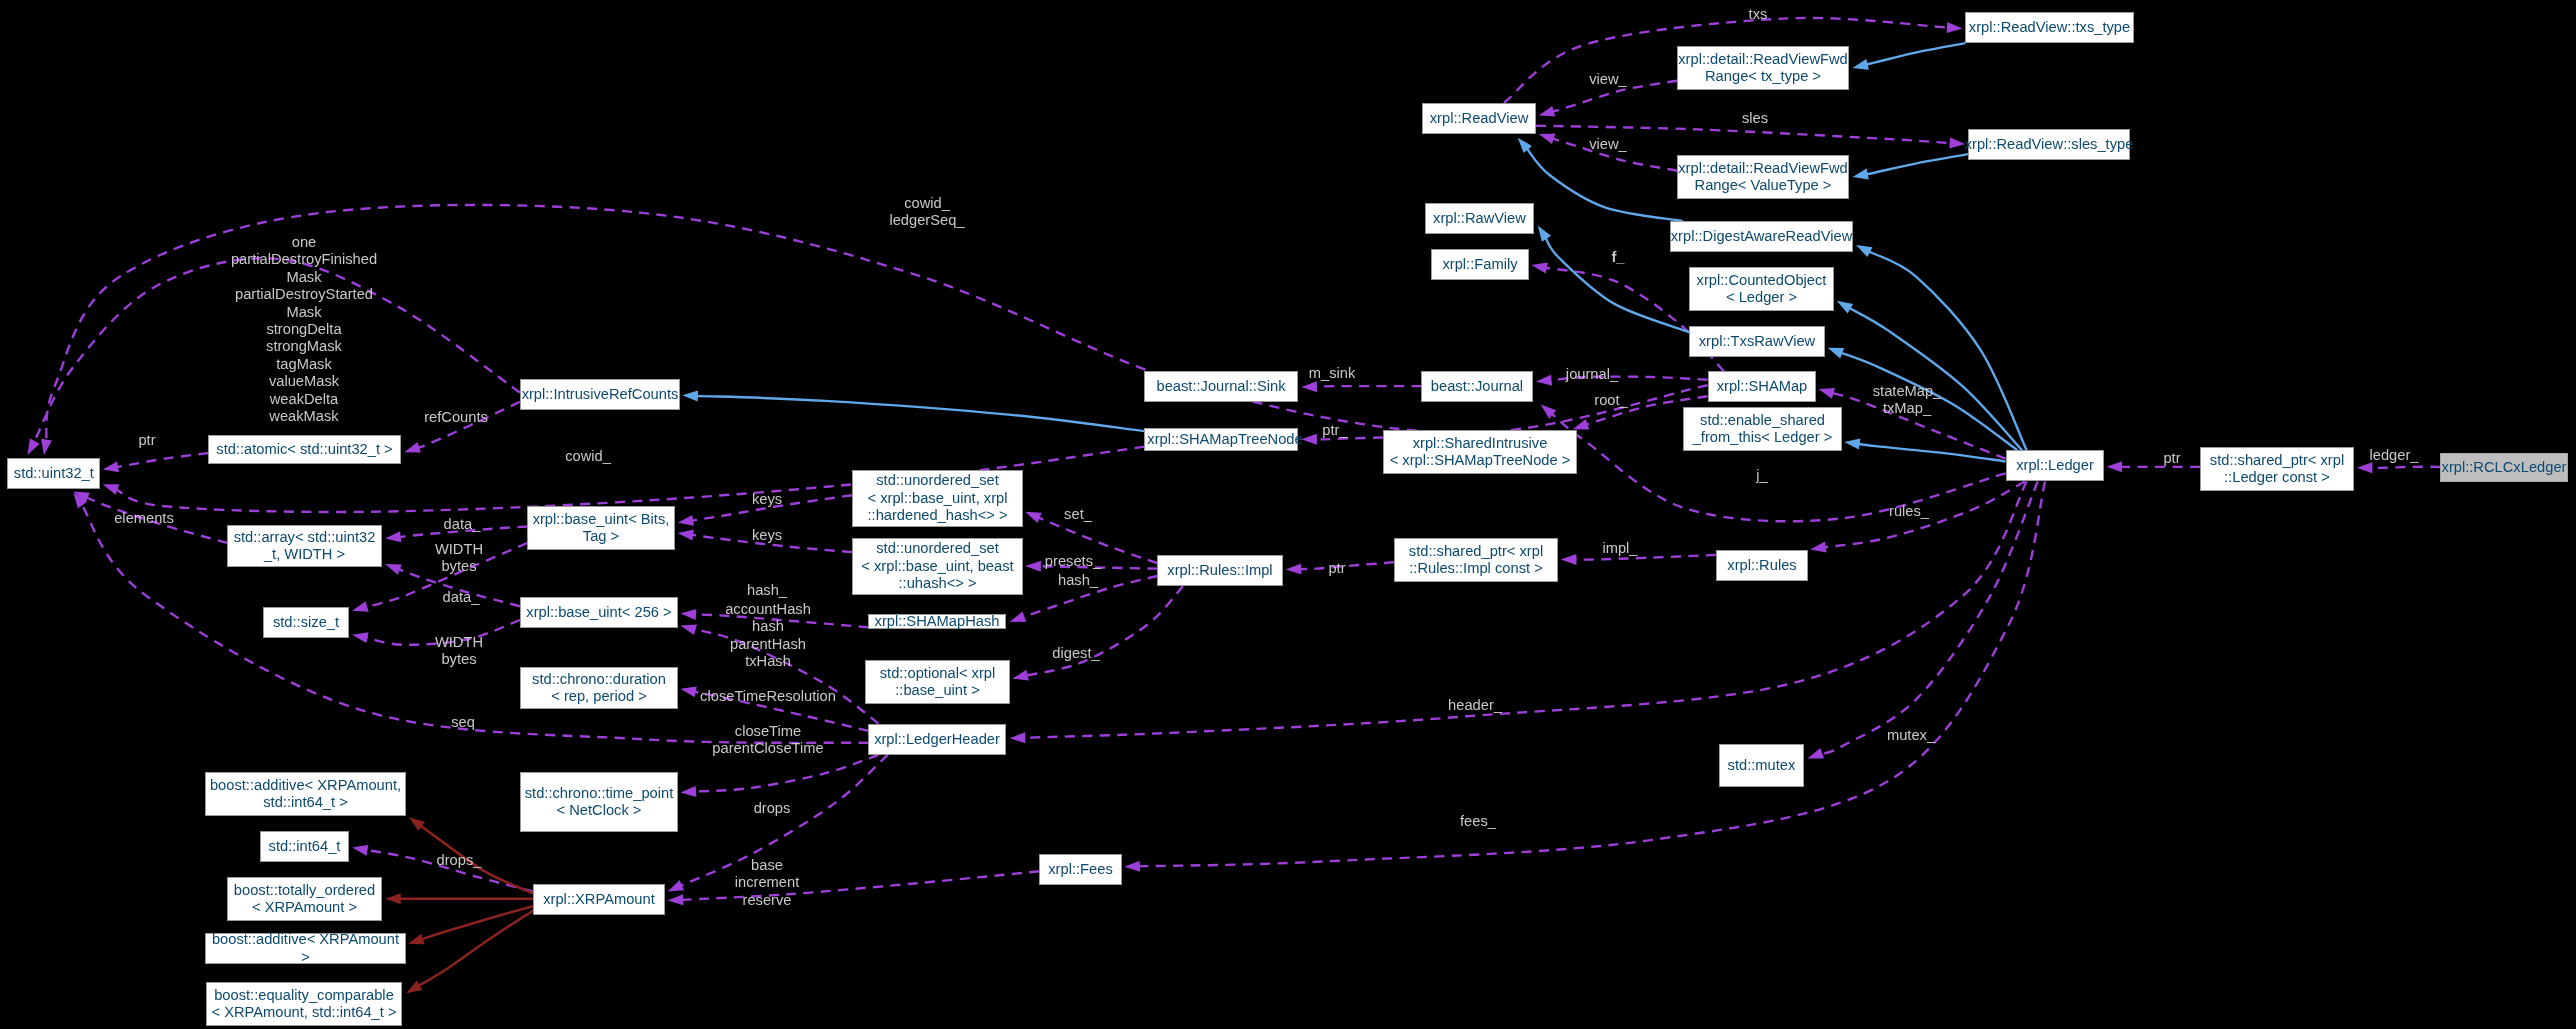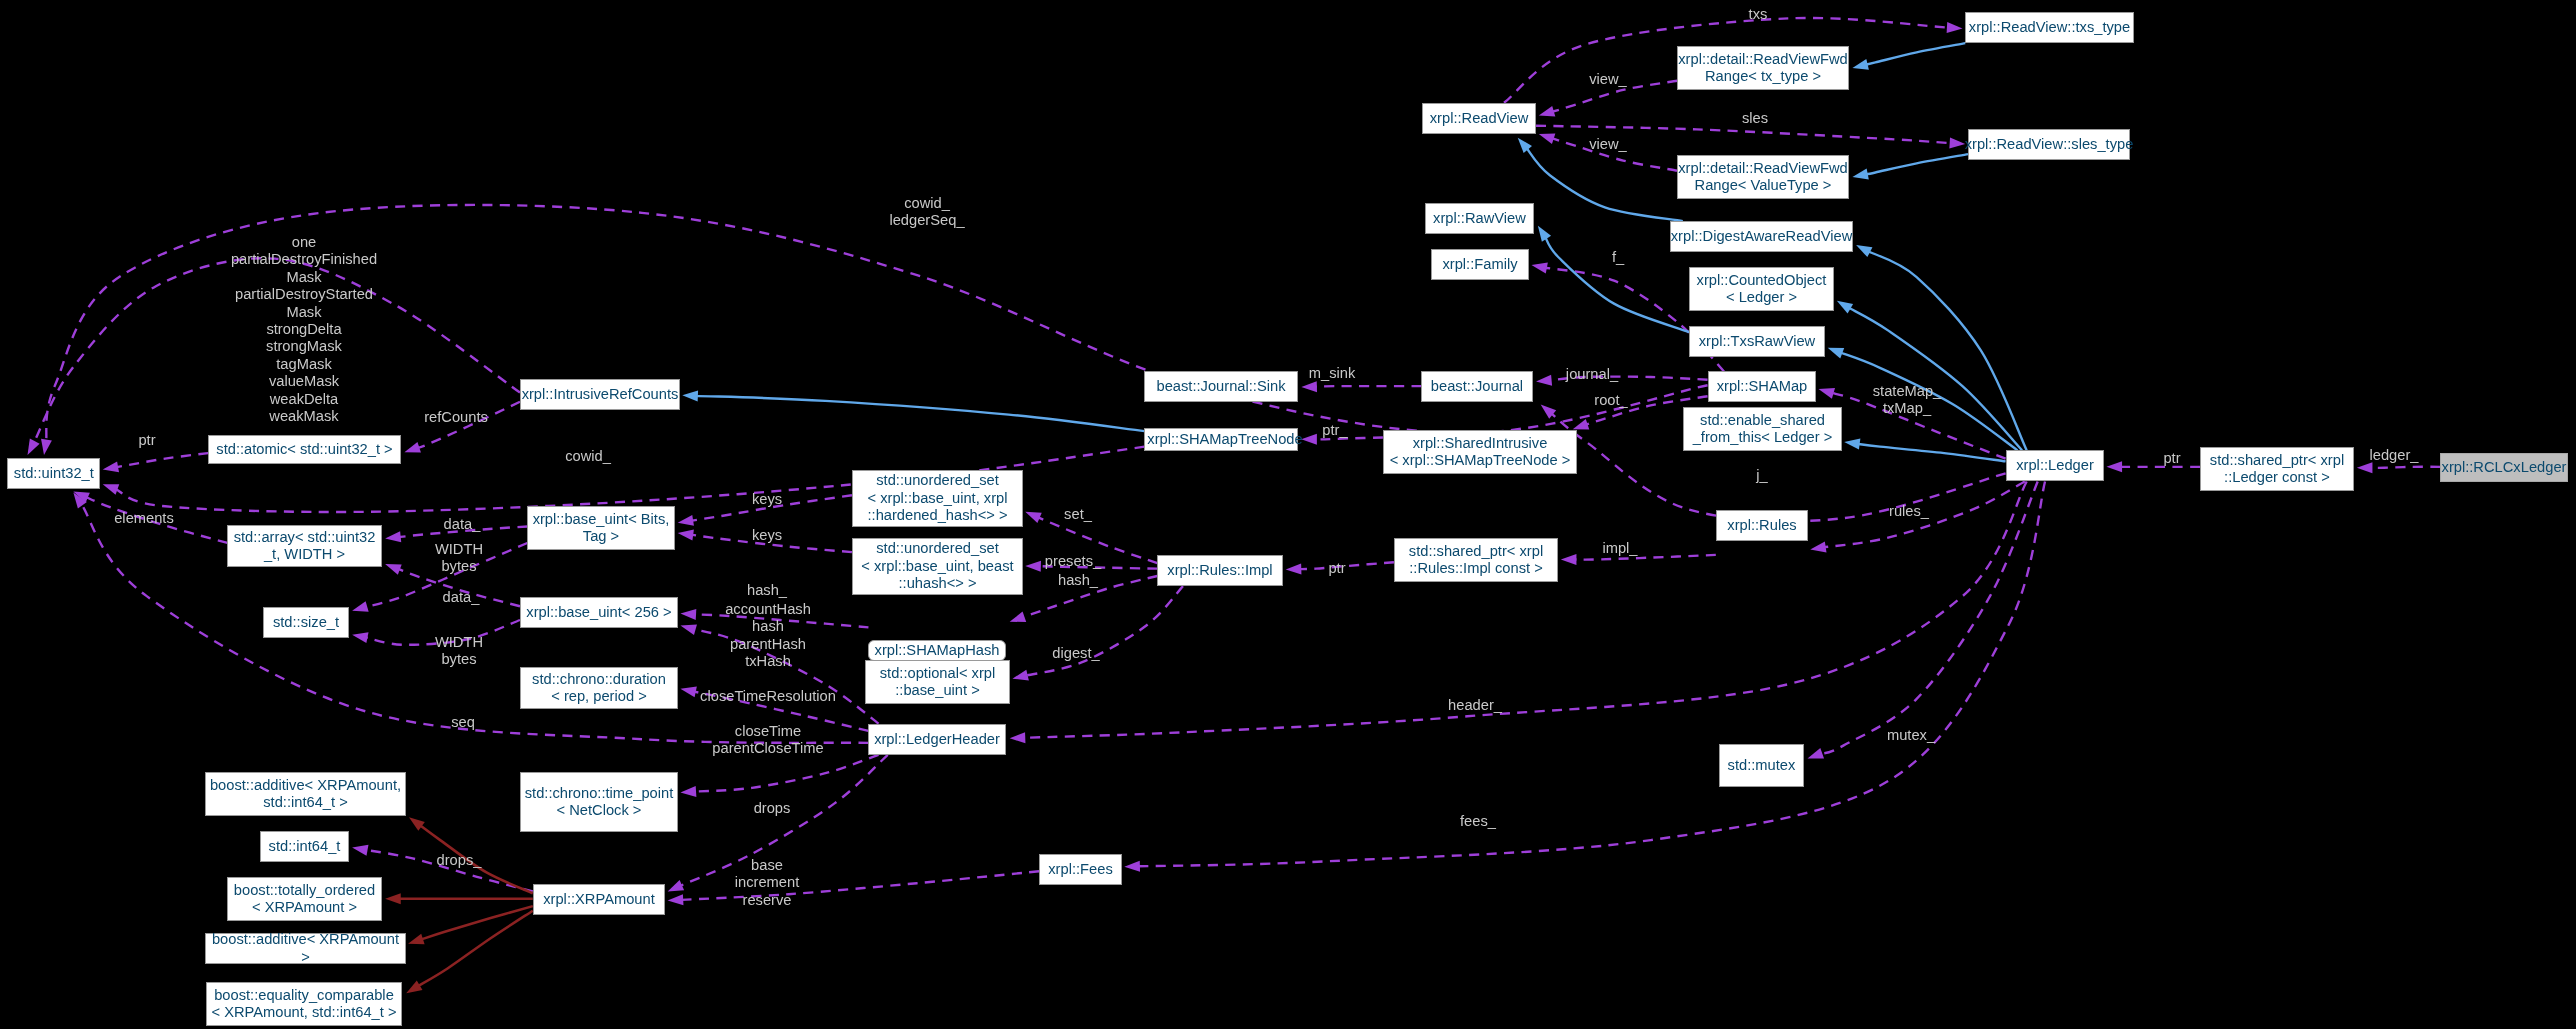--- a/index.html
+++ b/index.html
@@ -302,24 +302,24 @@
 _t, WIDTH &gt;</div>
       <div class="node" style="left: 852px; top: 470px; width: 171px; height: 57px;">std::unordered_set
 &lt; xrpl::base_uint, xrpl
 ::hardened_hash&lt;&gt; &gt;</div>
       <div class="node" style="left: 852px; top: 538px; width: 171px; height: 57px;">std::unordered_set
 &lt; xrpl::base_uint, beast
 ::uhash&lt;&gt; &gt;</div>
       <div class="node" style="left: 1157px; top: 555px; width: 126px; height: 31px;">xrpl::Rules::Impl</div>
       <div class="node" style="left: 1394px; top: 538px; width: 164px; height: 44px;">std::shared_ptr&lt; xrpl
 ::Rules::Impl const &gt;</div>
-      <div class="node" style="left: 1716px; top: 510px; width: 92px; height: 31px;">xrpl::Rules</div>
+      <div class="node" style="left: 1716px; top: 550px; width: 92px; height: 31px;">xrpl::Rules</div>
       <div class="node" style="left: 263px; top: 607px; width: 86px; height: 31px;">std::size_t</div>
       <div class="node" style="left: 520px; top: 597px; width: 158px; height: 31px;">xrpl::base_uint&lt; 256 &gt;</div>
-      <div class="node" style="left: 868px; top: 640px; width: 138px; height: 21px; border-radius: 6px;">xrpl::SHAMapHash</div>
+      <div class="node" style="left: 868px; top: 614px; width: 138px; height: 15px;">xrpl::SHAMapHash</div>
       <div class="node" style="left: 865px; top: 660px; width: 145px; height: 44px;">std::optional&lt; xrpl
 ::base_uint &gt;</div>
       <div class="node" style="left: 520px; top: 667px; width: 158px; height: 42px;">std::chrono::duration
 &lt; rep, period &gt;</div>
       <div class="node" style="left: 868px; top: 724px; width: 138px; height: 31px;">xrpl::LedgerHeader</div>
       <div class="node" style="left: 1719px; top: 744px; width: 85px; height: 43px;">std::mutex</div>
       <div class="node" style="left: 520px; top: 772px; width: 158px; height: 60px;">std::chrono::time_point
 &lt; NetClock &gt;</div>
       <div class="node" style="left: 205px; top: 772px; width: 201px; height: 44px;">boost::additive&lt; XRPAmount,
 std::int64_t &gt;</div>
@@ -388,16 +388,16 @@
       <div class="edge-label" style="left: 463px; top: 723px;">seq</div>
       <div class="edge-label" style="left: 1911px; top: 736px;">mutex_</div>
       <div class="edge-label" style="left: 768px; top: 728px; margin-top: 12px;">closeTime
 parentCloseTime</div>
       <div class="edge-label" style="left: 772px; top: 809px;">drops</div>
       <div class="edge-label" style="left: 1478px; top: 822px;">fees_</div>
       <div class="edge-label" style="left: 767px; top: 883px;">base
 increment
 reserve</div>
       <div class="edge-label" style="left: 459px; top: 861px;">drops_</div>
-      <div class="edge-label" style="left: 1618px; top: 258px;">f_</div>
+      <div class="edge-label" style="left: 1618px; top: 258px; font-weight: bold;">f_</div>
     </div>
 </div>
 
 
 </body></html>

